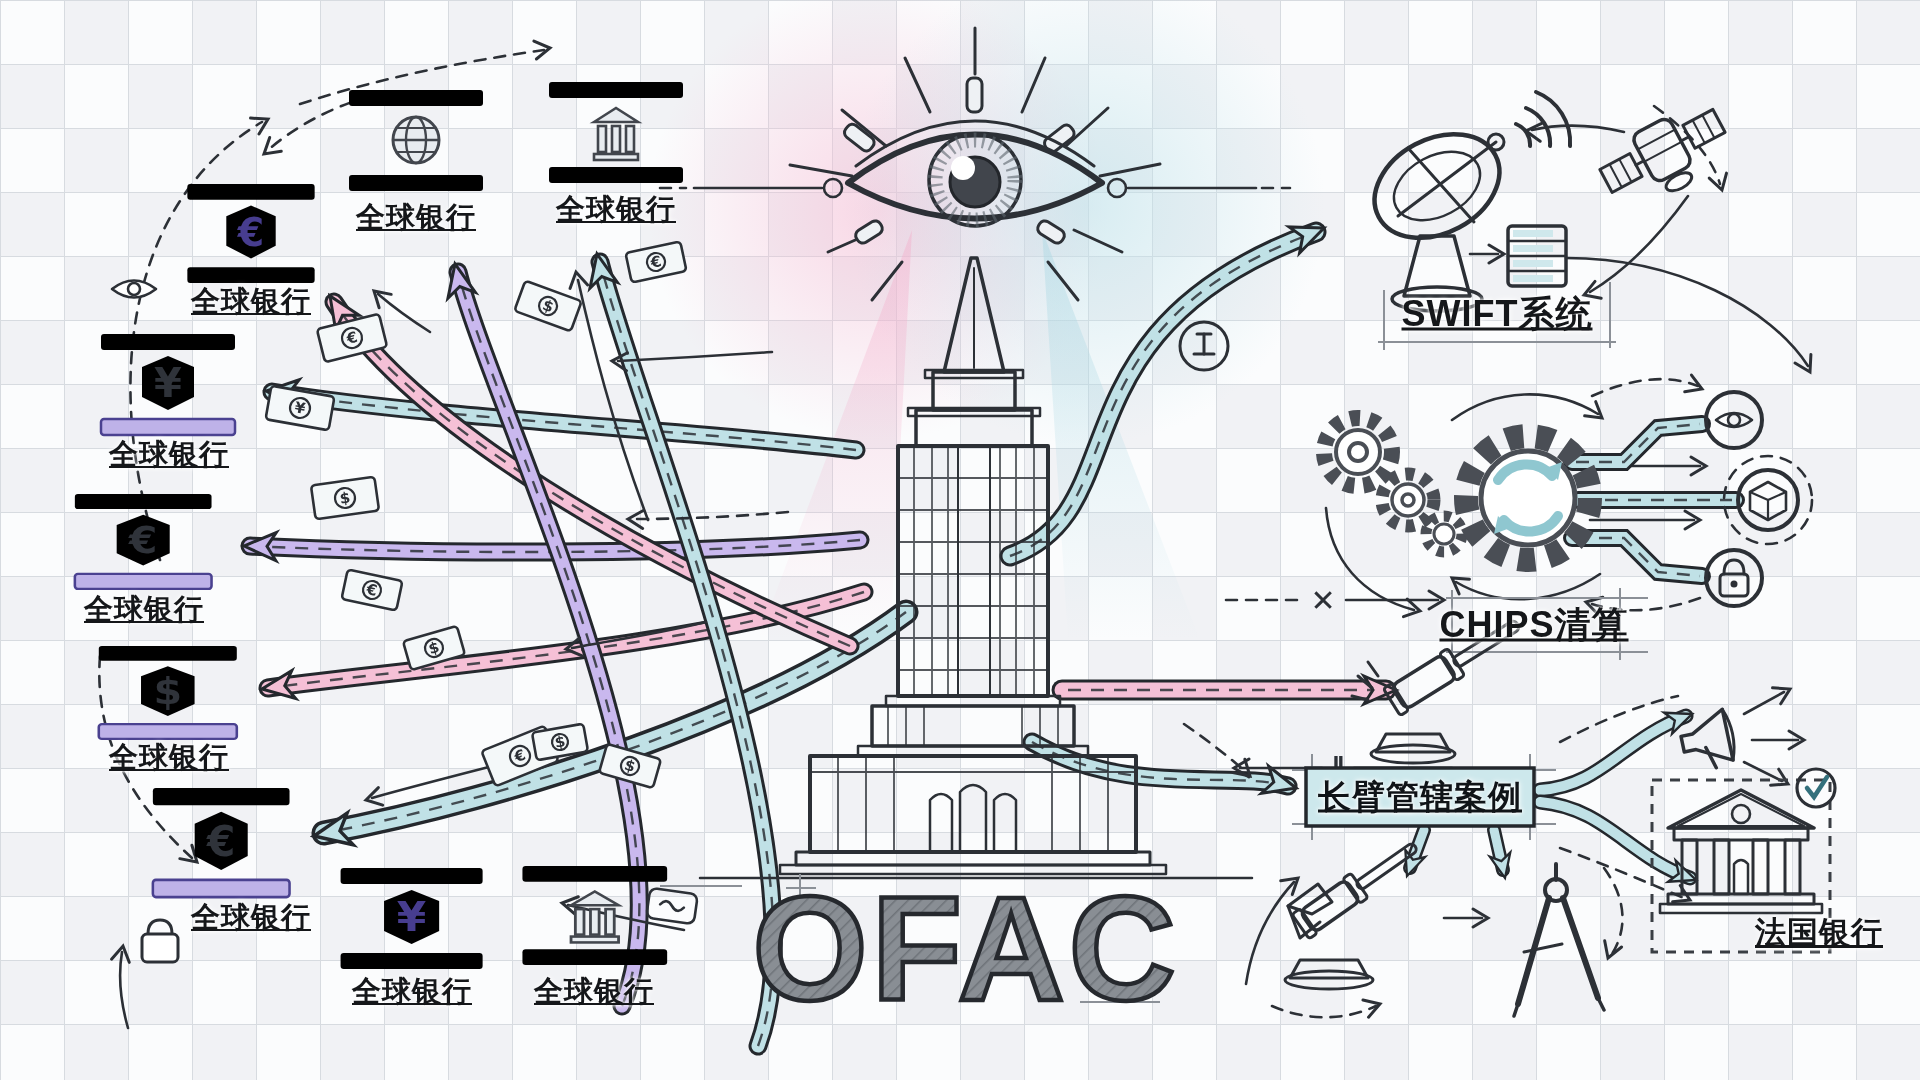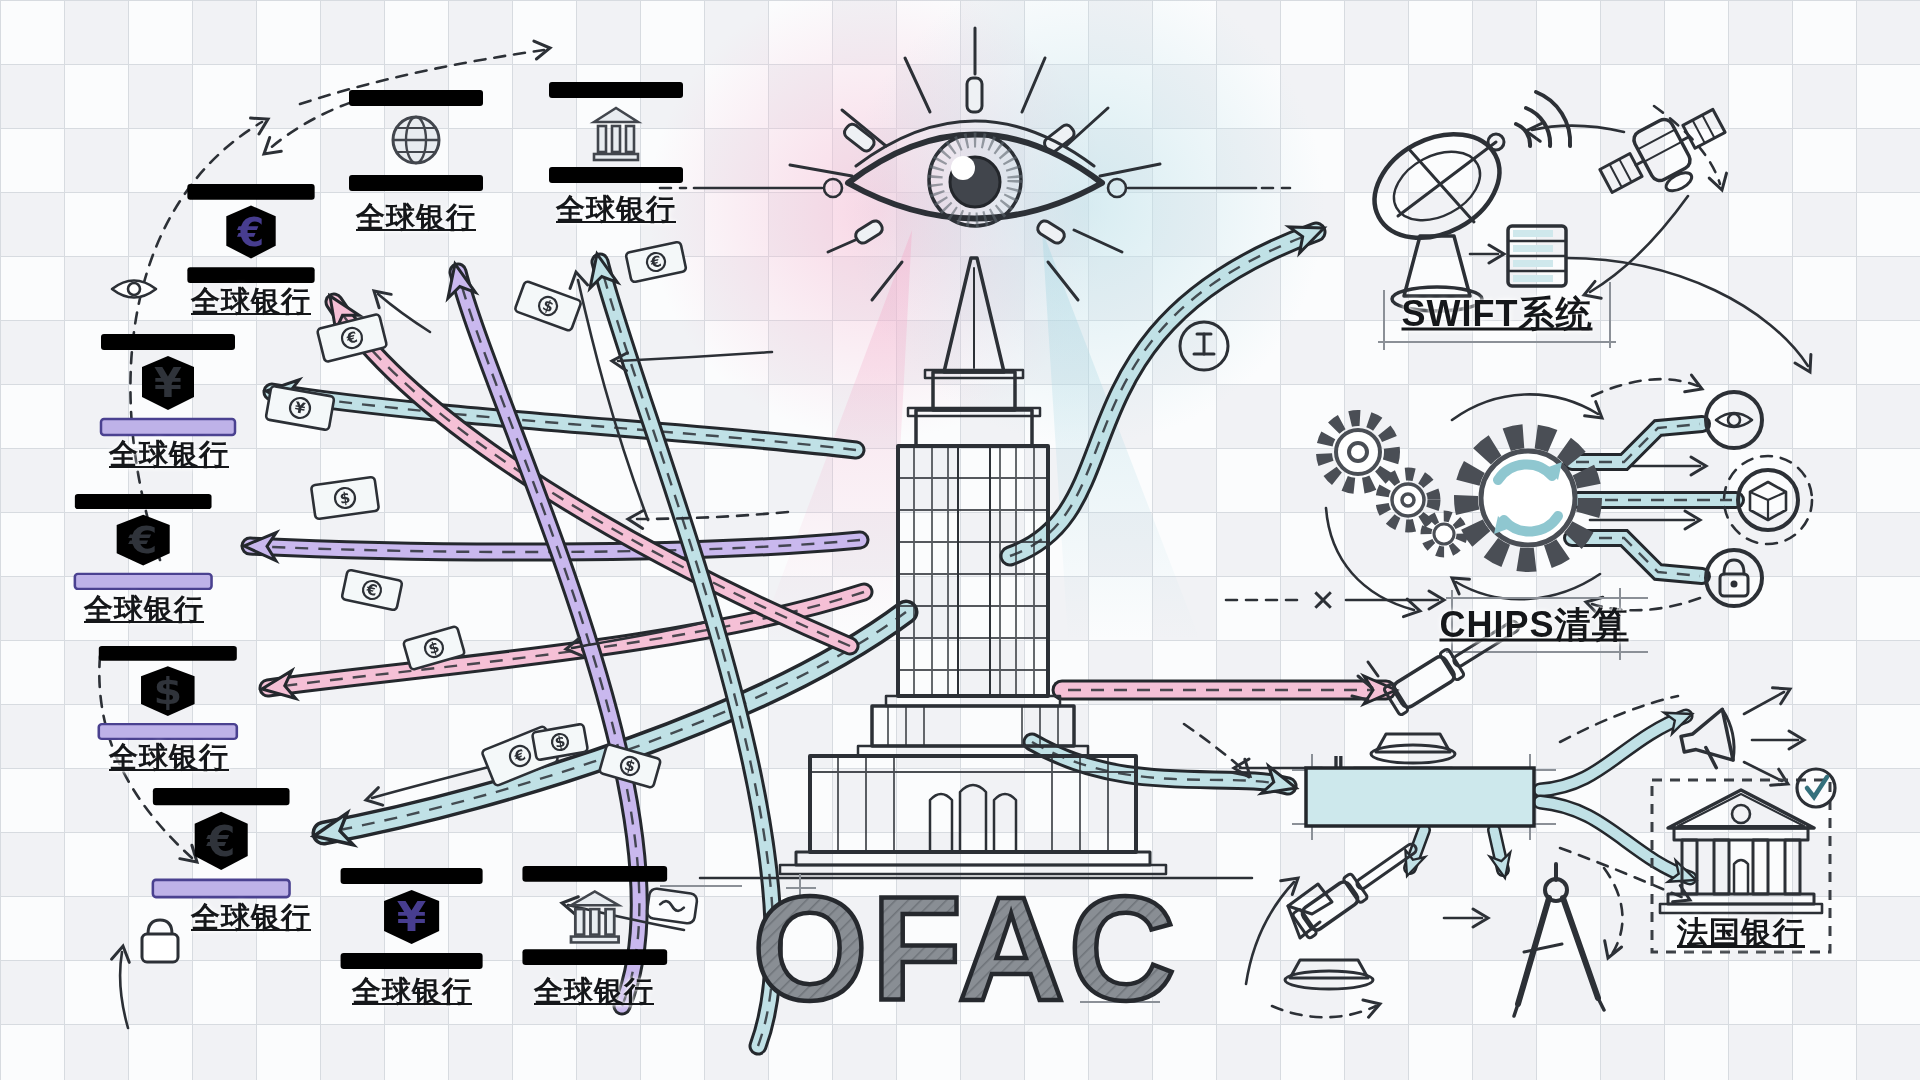--- a/index.html
+++ b/index.html
@@ -714,15 +714,16 @@
 <div class="lbl lbl-bank" style="left:251px;top:302px">全球银行</div>
 <div class="lbl lbl-bank" style="left:169px;top:455px">全球银行</div>
 <div class="lbl lbl-bank" style="left:144px;top:610px">全球银行</div>
 <div class="lbl lbl-bank" style="left:169px;top:758px">全球银行</div>
 <div class="lbl lbl-bank" style="left:251px;top:918px">全球银行</div>
 <div class="lbl lbl-bank" style="left:412px;top:992px">全球银行</div>
 <div class="lbl lbl-bank" style="left:594px;top:992px">全球银行</div>
 
 <div class="lbl lbl-node" style="left:1534px;top:625px">CHIPS清算</div>
 <div class="lbl lbl-node" style="left:1497px;top:314px">SWIFT系统</div>
-<div class="lbl lbl-fr" style="left:1741px;top:933px">法国银行</div>
+<div class="lbl lbl-jur" style="left:1420px;top:797px">长臂管辖案例</div>
+<div class="lbl lbl-fr" style="left:1819px;top:933px">法国银行</div>
 
 </div>
 
 </body></html>

